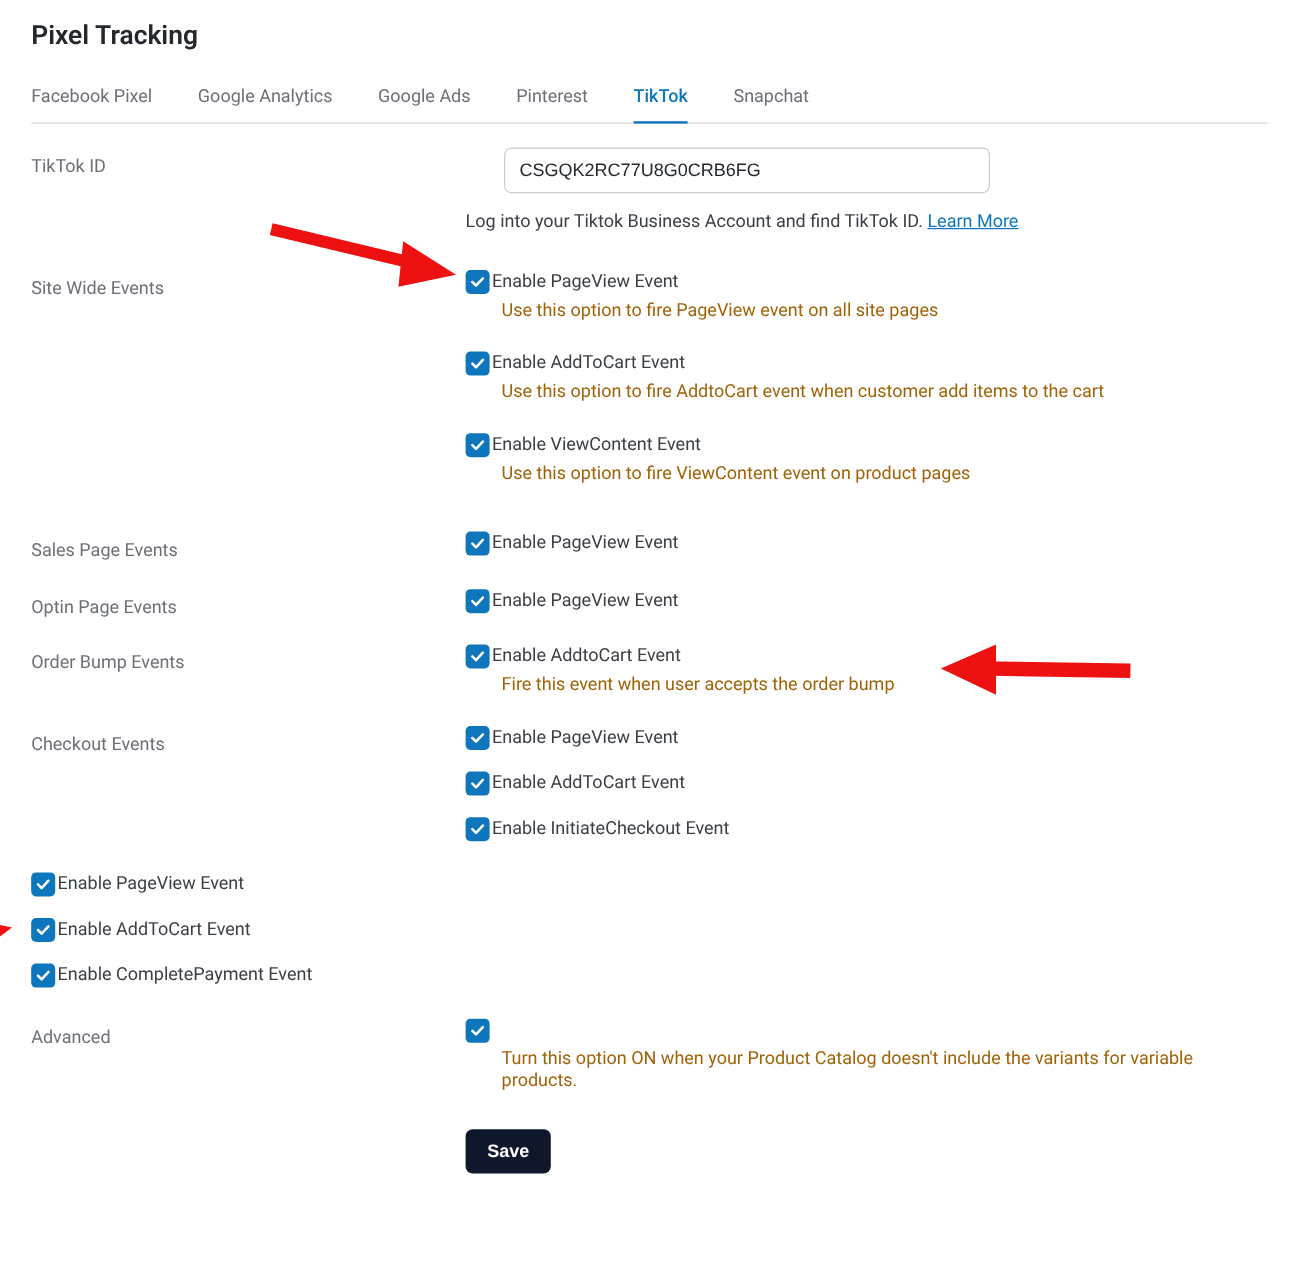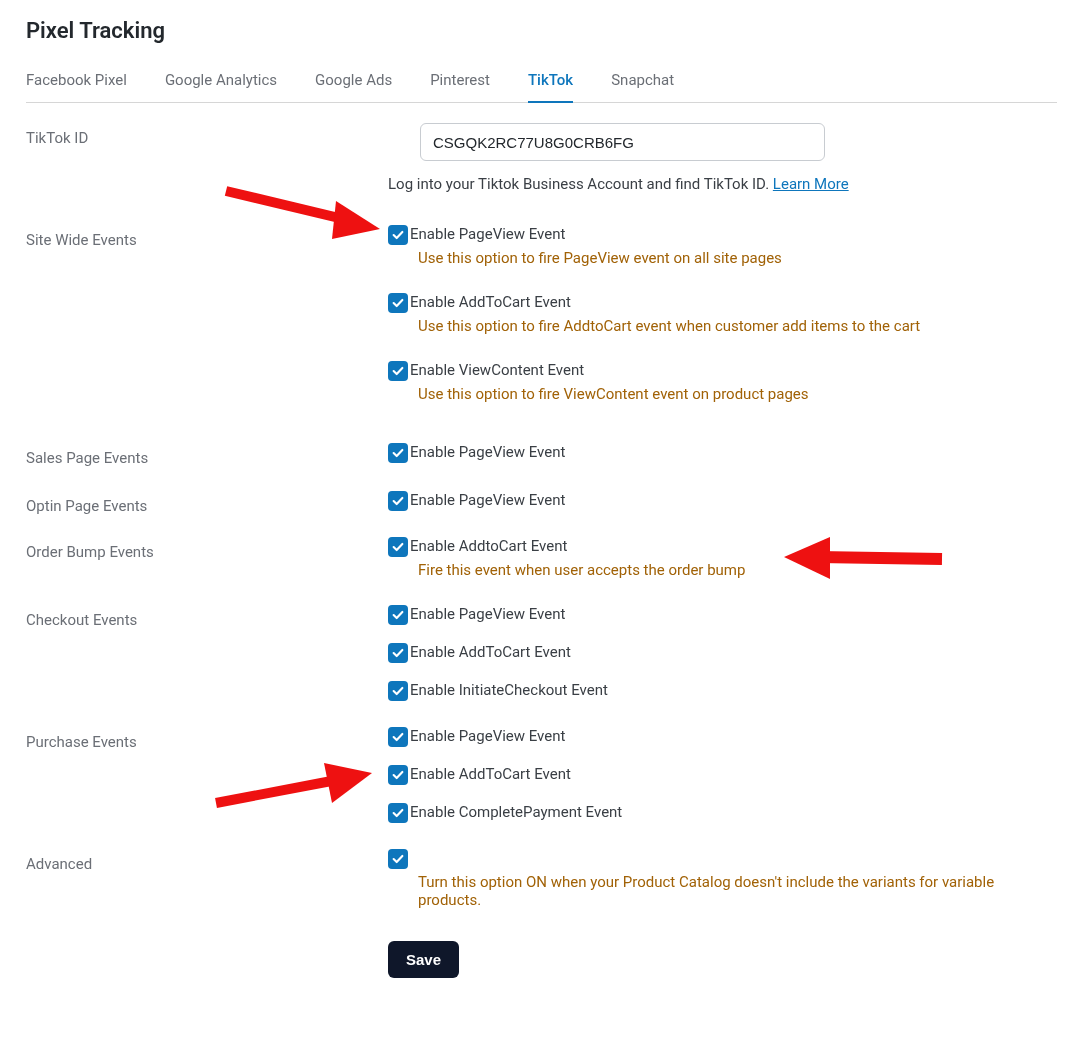--- a/index.html
+++ b/index.html
@@ -252,21 +252,20 @@
               <path d="M3 8 L6.5 11.5 L13 4.5" stroke="#fff" stroke-width="2.4" fill="none" stroke-linecap="round" stroke-linejoin="round"></path>
             </svg>
           </span>
         <span class="cb-label">Enable InitiateCheckout Event</span>
       </div>
     </div>
   </div>
 </div>
 
 <div class="form-row" style="margin-top:22px;position:relative;">
-  <div class="form-label">Purchase Events</div>
   <div class="form-content">
     <div class="cb-block">
       <div class="cb-line">
         <span class="cb">
             <svg viewBox="0 0 16 16">
               <path d="M3 8 L6.5 11.5 L13 4.5" stroke="#fff" stroke-width="2.4" fill="none" stroke-linecap="round" stroke-linejoin="round"></path>
             </svg>
           </span>
         <span class="cb-label">Enable PageView Event</span>
       </div>

